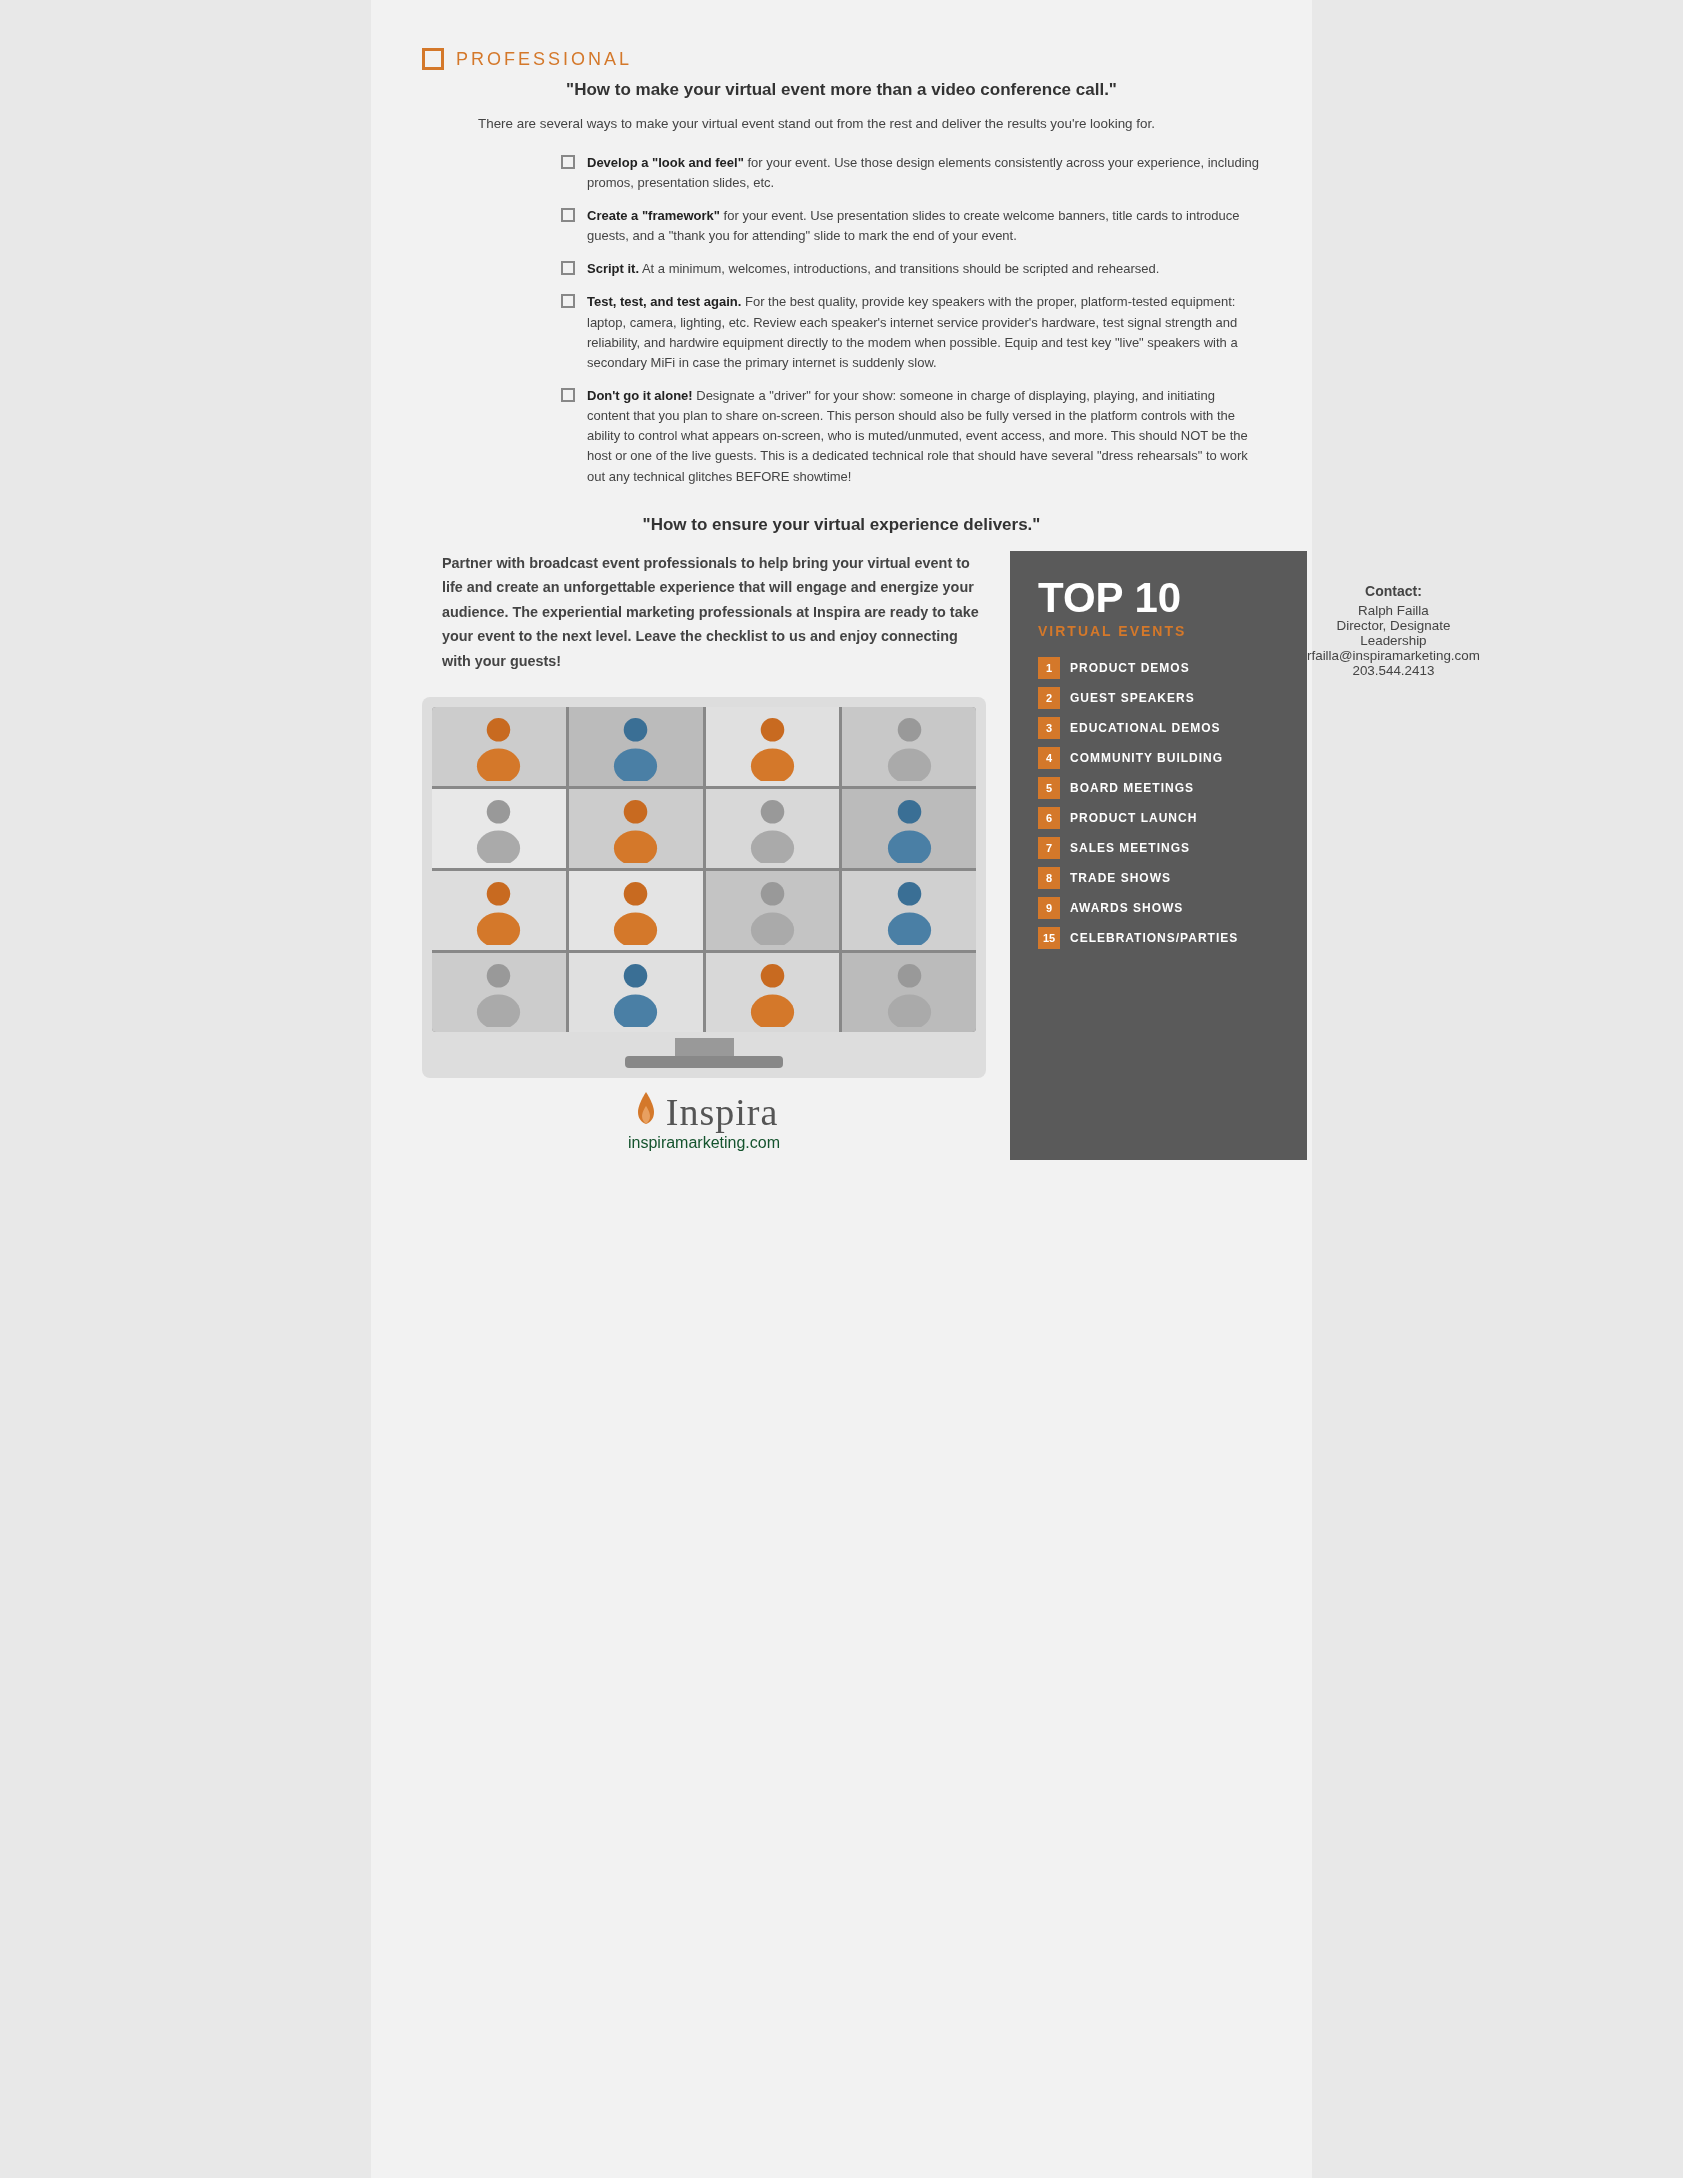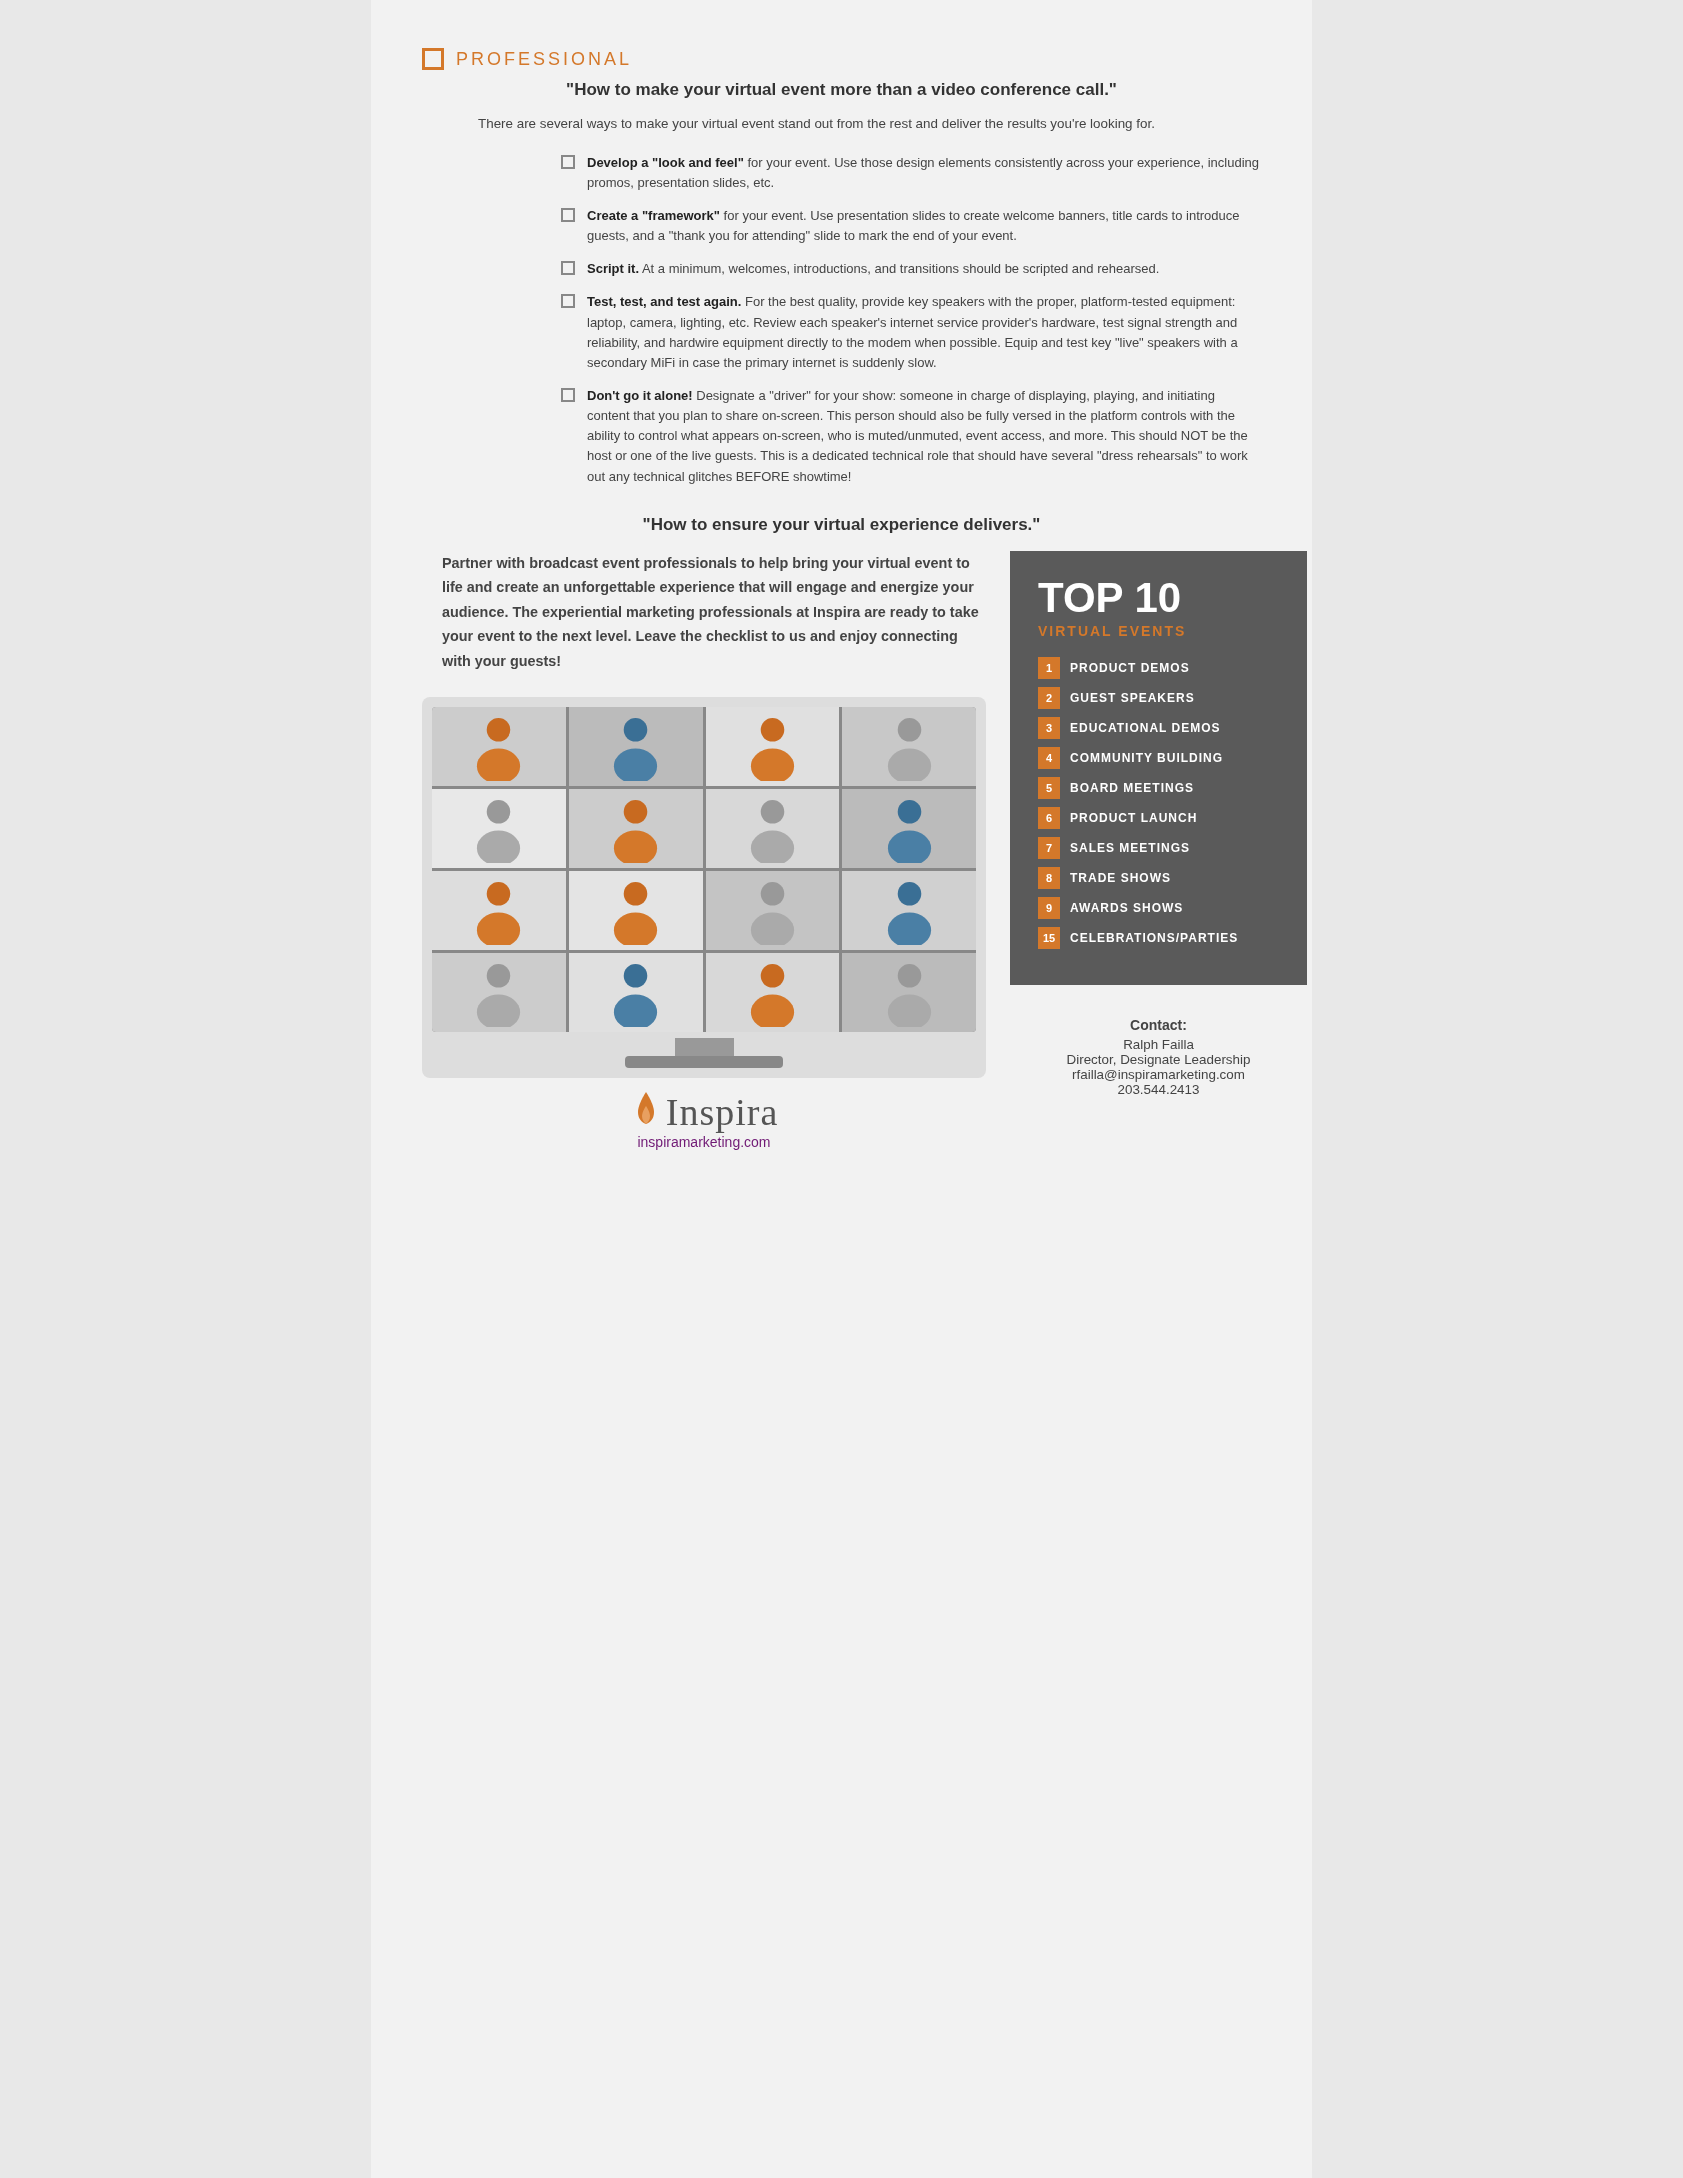--- a/index.html
+++ b/index.html
@@ -239,27 +239,27 @@
       margin-top: 12px;
       padding-bottom: 8px;
     }
     .logo-text {
       font-size: 36px;
       font-weight: 300;
       color: #555;
       letter-spacing: 1px;
     }
     .logo-url {
-      font-size: 14px;
-      color: #701a75;
+      font-size: 16px;
+      color: #14532d;
     }
 
     .right-column {
       display: flex;
-      flex-direction: column;
+      flex-direction: row;
       gap: 0;
     }
   </style>
 </head>
 <body>
 
 <div class="page">
 
   <div class="section-header">
     <span class="section-icon"></span>

